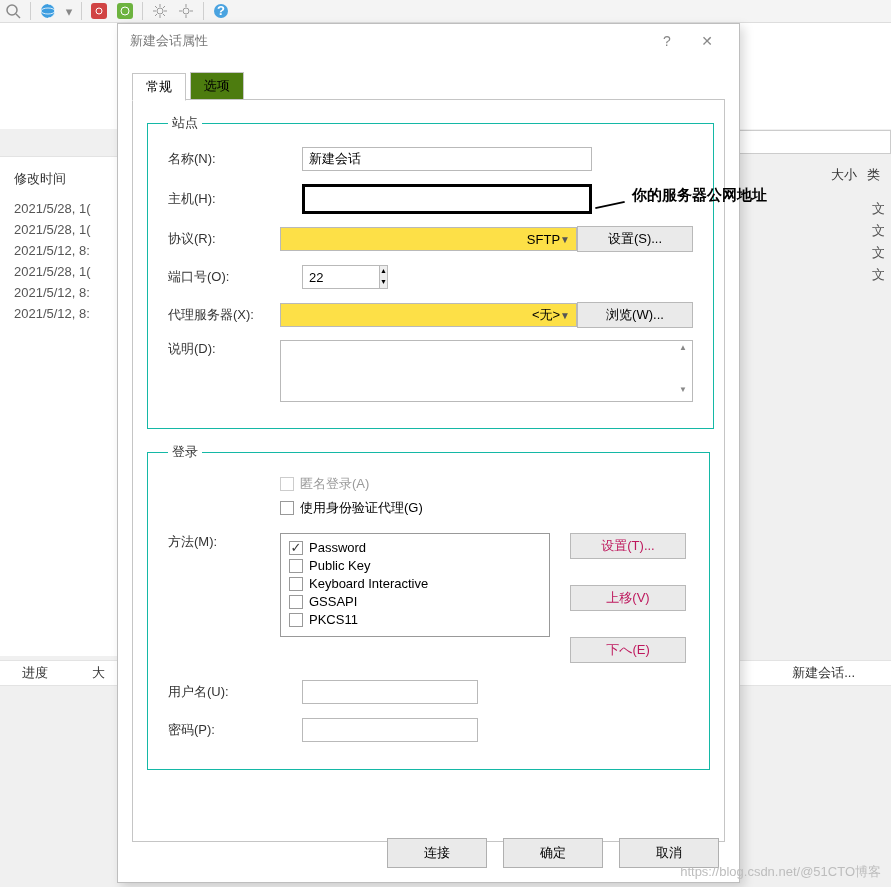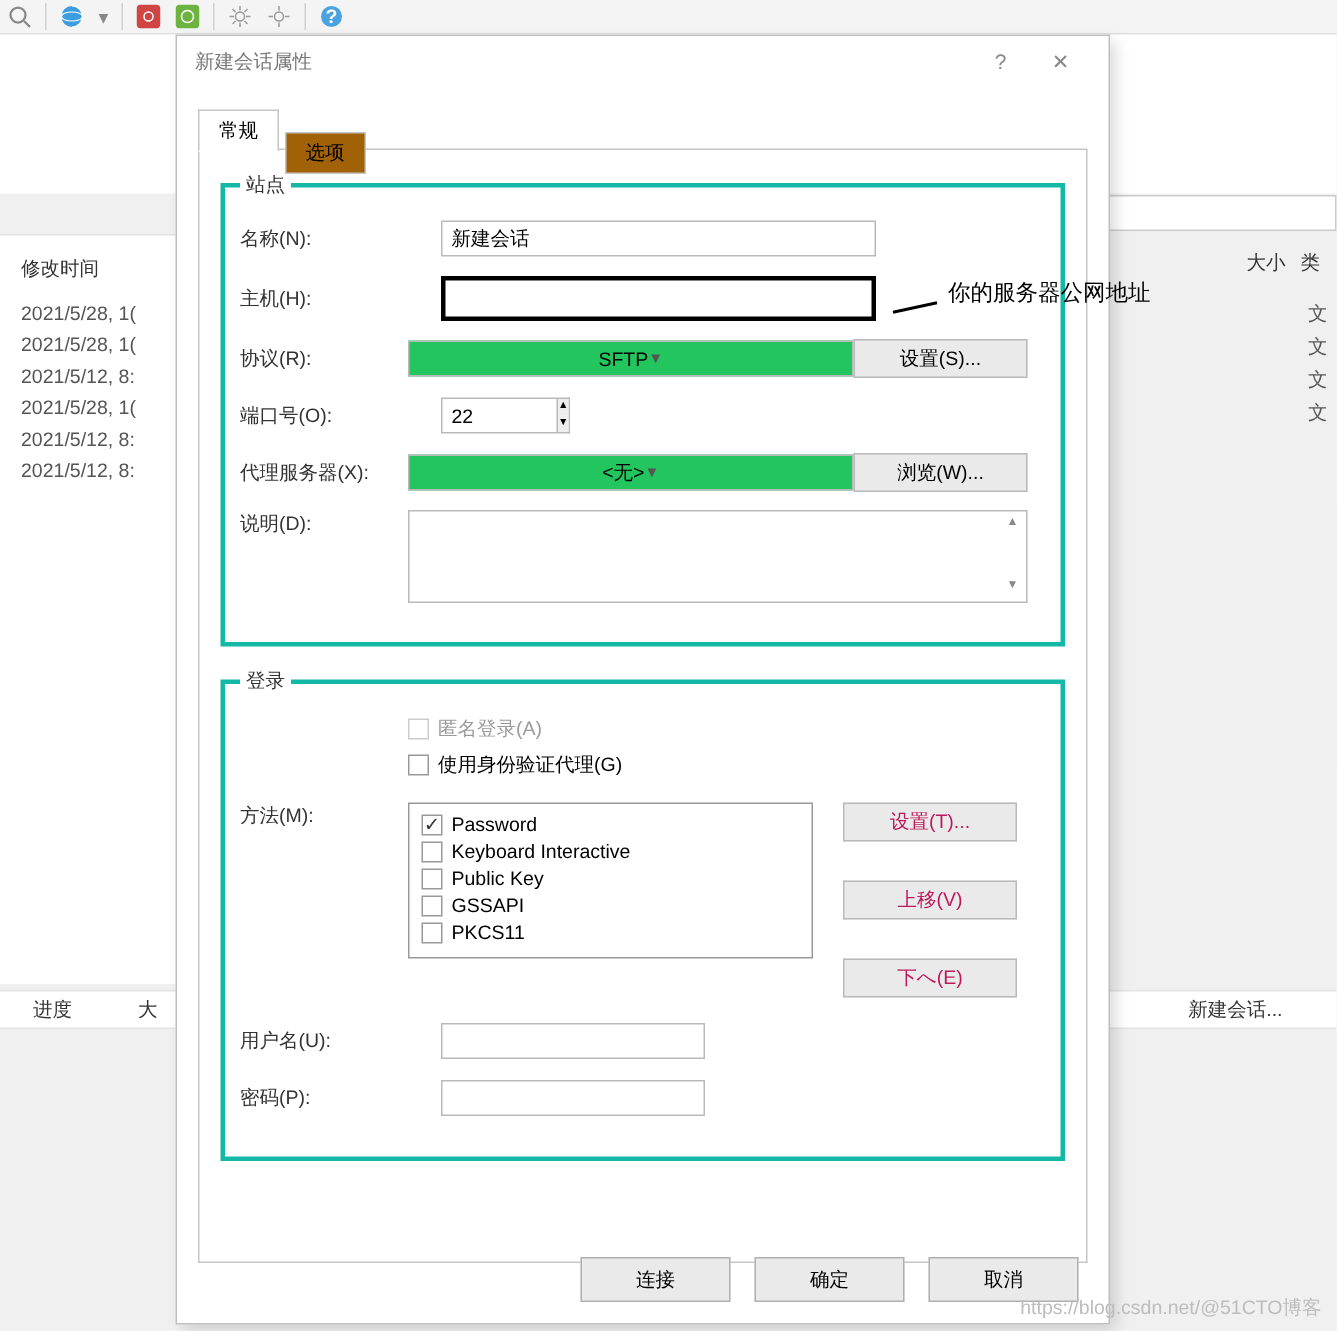--- a/index.html
+++ b/index.html
@@ -28,33 +28,33 @@
   .status-header span { padding: 0 22px; }
   .status-right { position: absolute; right: 14px; }
 
   
   .dialog { position: absolute; left: 117px; top: 23px; width: 623px; height: 860px; background: #fff; border: 1px solid #bebebe; box-shadow: 4px 4px 10px rgba(0,0,0,0.15); }
   .titlebar { height: 34px; display: flex; align-items: center; padding: 0 12px; color: #777; }
   .titlebar .spacer { flex: 1; }
   .titlebar-btn { width: 40px; text-align: center; font-size: 14px; color: #888; }
 
   .tabs { position: relative; margin: 14px 14px 0; height: 28px; border-bottom: 1px solid #c5c5c5; }
-  .tab { position: relative; display: inline-block; padding: 4px 13px; border: 1px solid #c5c5c5; background: #a16207; cursor: default; top: 16px; }
+  .tab { position: relative; display: inline-block; padding: 4px 13px; border: 1px solid #c5c5c5; background: #4d7c0f; cursor: default; top: 0; }
   .tab.active { background: #fff; border-bottom: 1px solid #fff; top: 1px; }
   .tab-content { border: 1px solid #c5c5c5; border-top: none; margin: 0 14px 14px; padding: 14px; height: 742px; }
 
-  fieldset { border: 3px solid #14b8a6; margin: 0 0 14px 0; padding: 14px 10px; }
+  fieldset { border: 1px solid #14b8a6; margin: 0 0 14px 0; padding: 14px 20px; }
   legend { color: #333; padding: 0 4px; }
 
   .row { display: flex; align-items: center; margin-bottom: 12px; min-height: 26px; }
   .row label.lab { width: 112px; color: #333; flex-shrink: 0; }
   .txt, .sel, .txtarea { border: 1px solid #b9b9b9; background: #fff; height: 24px; padding: 1px 6px; }
   .txt { width: 283px; margin-left: 22px; }
   .txt.highlight { border: 3px solid #000; height: 30px; }
-  .sel { width: 297px; background: #22c55e; display: flex; align-items: center; justify-content: center; }
+  .sel { width: 297px; background: #fde047; display: flex; align-items: center; justify-content: flex-end; }
   .sel .chev { font-size: 10px; color: #555; }
   .spin-wrap { display: flex; width: 104px; }
   .spin-wrap .txt { width: 78px; }
   .spin-btns { width: 18px; display: flex; flex-direction: column; border: 1px solid #b9b9b9; border-left: none; }
   .spin-btns div { flex: 1; text-align: center; font-size: 7px; line-height: 10px; background: #eee; }
   .small-btn { width: 116px; height: 26px; border: 1px solid #b9b9b9; background: #eaeaea; text-align: center; line-height: 24px; }
   .small-btn.disabled { color: #be185d; }
   .txtarea { width: 413px; height: 62px; resize: none; position: relative; }
   .txtarea .scroll-up, .txtarea .scroll-down { position: absolute; right: 2px; width: 14px; height: 14px; font-size: 8px; color: #888; text-align: center; }
   .txtarea .scroll-up { top: 2px; }
@@ -69,21 +69,21 @@
   .side-btns { display: flex; flex-direction: column; gap: 26px; margin-left: 20px; }
   .side-btns .small-btn { margin-left: 0; }
 
   .user-txt { width: 176px; }
 
   .dlg-buttons { position: absolute; bottom: 14px; right: 20px; display: flex; gap: 16px; }
   .dlg-buttons .btn { width: 100px; height: 30px; border: 1px solid #b0b0b0; background: #eaeaea; text-align: center; line-height: 28px; }
 
   
   .anno-line { position: absolute; left: 595px; top: 204px; width: 30px; height: 2px; background: #000; transform: rotate(-12deg); }
-  .anno-text { position: absolute; left: 632px; top: 186px; font-size: 15px; color: #000; }
+  .anno-text { position: absolute; left: 632px; top: 186px; font-size: 15px; color: #000; font-weight: bold; }
 
   .watermark { position: absolute; right: 10px; bottom: 6px; color: #bdbdbd; font-size: 13px; }
 </style>
 </head>
 <body>
 
 <div class="bg-toolbar">
   <span class="tb-icon">
       <svg width="16" height="16">
         <circle cx="7" cy="7" r="5" fill="none" stroke="#888" stroke-width="1.5"></circle>
@@ -258,25 +258,25 @@
         <label class="lab">方法(M):</label>
         <div class="methods">
           <div class="mrow">
               <span class="chk">
                 <span class="tick">✓</span>
               </span>
               <span>Password</span>
             </div>
           <div class="mrow">
               <span class="chk"></span>
+              <span>Public Key</span>
+            </div>
+          <div class="mrow">
+              <span class="chk"></span>
               <span>Keyboard Interactive</span>
-            </div>
-          <div class="mrow">
-              <span class="chk"></span>
-              <span>Public Key</span>
             </div>
           <div class="mrow">
               <span class="chk"></span>
               <span>GSSAPI</span>
             </div>
           <div class="mrow">
               <span class="chk"></span>
               <span>PKCS11</span>
             </div>
         </div>

